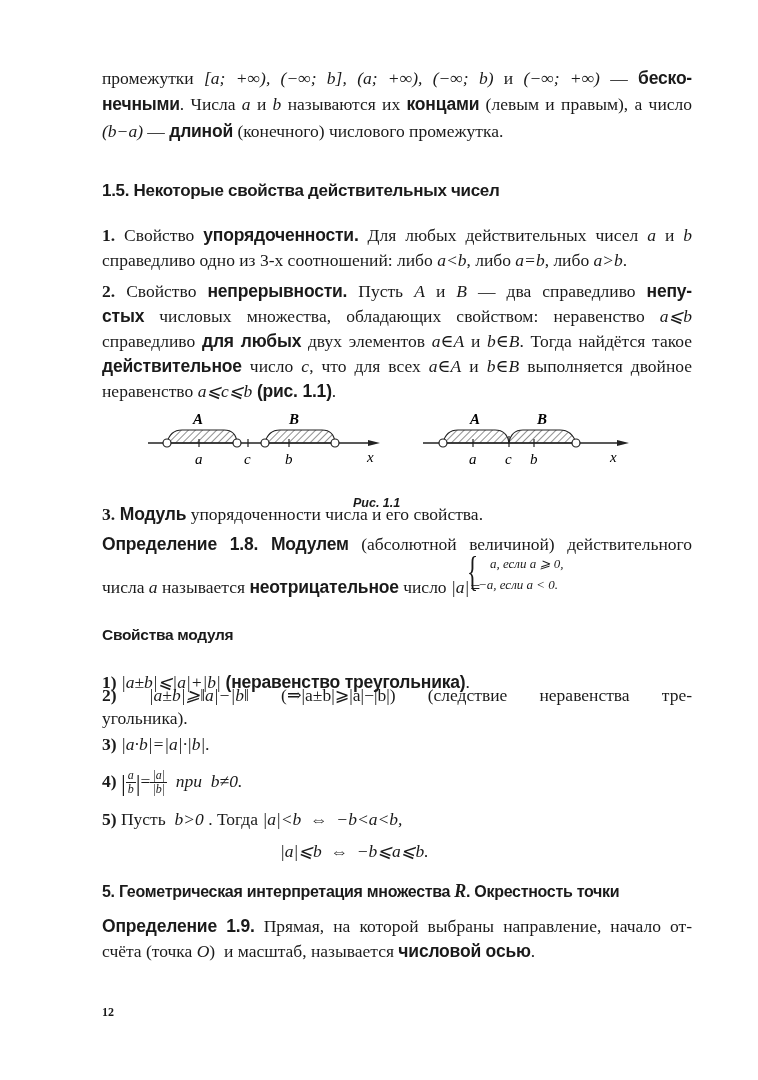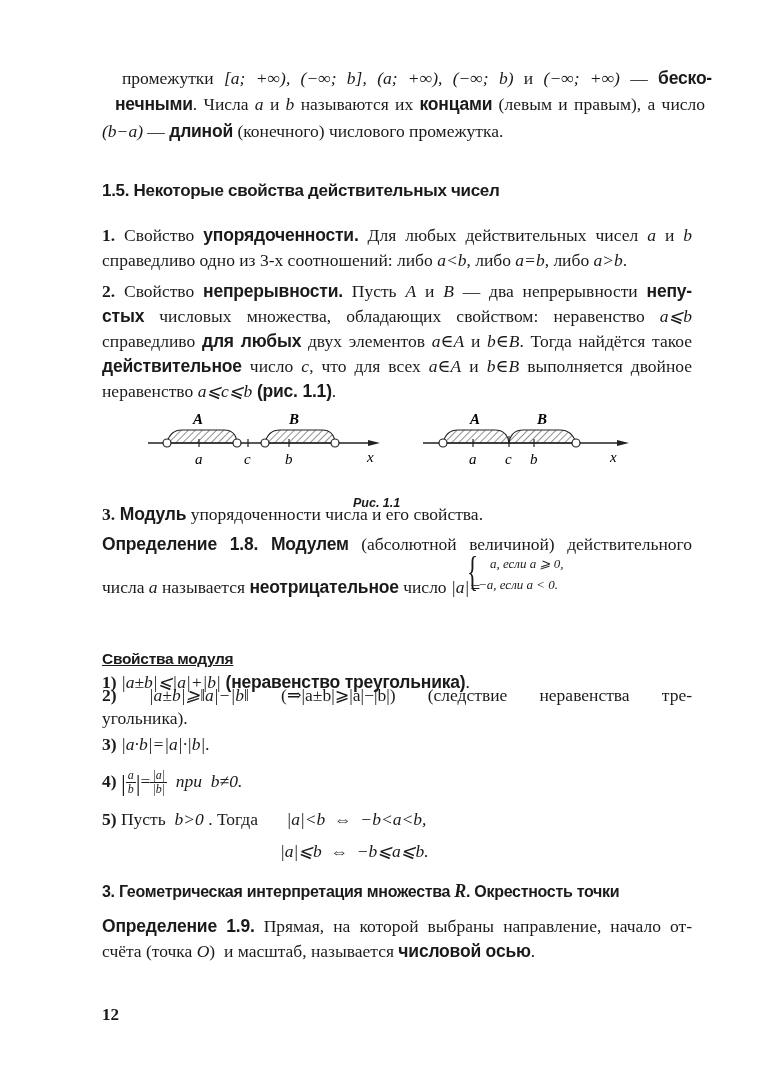--- a/index.html
+++ b/index.html
@@ -7,51 +7,51 @@
          font-family:"Liberation Serif", "DejaVu Serif", serif; color:#1a1a1a; font-size:17.5px; }
   .line { position:absolute; left:102px; width:590px; white-space:nowrap; line-height:22px; }
   .just { text-align:justify; text-align-last:justify; }
   .b { font-weight:bold; font-family:"Liberation Sans Narrow","Liberation Sans", sans-serif; letter-spacing:-0.2px; }
   .bs { font-weight:bold; }
   i, .i { font-style:italic; }
   .h { font-weight:bold; font-family:"Liberation Sans", sans-serif; font-size:17px; letter-spacing:-0.3px; }
   .hsub { font-weight:bold; font-family:"Liberation Sans", sans-serif; font-size:15.5px; letter-spacing:-0.3px; }
   .fig { position:absolute; }
   .caption { position:absolute; left:353px; top:496px; font-family:"Liberation Sans", sans-serif; font-weight:bold; font-size:12.5px;font-style:italic; }
-  .pagenum { position:absolute; left:102px; top:1005px; font-weight:bold; font-size:17px; }
+  .pagenum { position:absolute; left:102px; top:1005px; font-weight:bold; font-size:12px; }
   .piece { position:absolute; left:478px; top:553px; font-size:13px; line-height:21px; }
   .brace { position:absolute; left:467px; top:549px; font-size:42px; line-height:44px; transform:scaleX(0.55); transform-origin:left; font-weight:200; }
   .frac { display:inline-block; vertical-align:middle; text-align:center; font-size:12px; line-height:13px; }
   .frac .num { display:block; border-bottom:1px solid #1a1a1a; padding:0 2px; }
   .frac .den { display:block; padding:0 2px; }
 </style>
 </head>
 <body>
 
-<div class="line just" style="top:67px;margin-left:20px;">
+<div class="line just" style="top:67px;">
   <span>промежутки </span><i>[a; +∞), (−∞; b], (a; +∞), (−∞; b)</i><span> и </span><i>(−∞; +∞)</i><span> — </span><span class="b">беско-</span>
 </div>
-<div class="line just" style="top:93px;margin-left:13px;">
+<div class="line just" style="top:93px;">
   <span class="b">нечными</span><span>. Числа </span><i>a</i><span> и </span><i>b</i><span> называются их </span><span class="b">концами</span><span> (левым и правым), а число</span>
 </div>
 <div class="line" style="top:120px;">
   <i>(b−a)</i><span> — </span><span class="b">длиной</span><span> (конечного) числового промежутка.</span>
 </div>
 
 <div class="line h" style="top:180px;">1.5. Некоторые свойства действительных чисел</div>
 
 <div class="line just" style="top:224px;">
   <span class="bs">1.</span><span> Свойство </span><span class="b">упорядоченности.</span><span> Для любых действительных чисел </span><i>a</i><span> и </span><i>b</i>
 </div>
 <div class="line" style="top:249px;">
   <span>справедливо одно из 3-х соотношений: либо </span><i>a&lt;b</i><span>, либо </span><i>a=b</i><span>, либо </span><i>a&gt;b</i><span>.</span>
 </div>
 
 <div class="line just" style="top:280px;">
-  <span class="bs">2.</span><span> Свойство </span><span class="b">непрерывности.</span><span> Пусть </span><i>A</i><span> и </span><i>B</i><span> — два непрерывности </span><span class="b">непу-</span>
+  <span class="bs">2.</span><span> Свойство </span><span class="b">непрерывности.</span><span> Пусть </span><i>A</i><span> и </span><i>B</i><span> — два справедливо </span><span class="b">непу-</span>
 </div>
 <div class="line just" style="top:305px;">
   <span class="b">стых</span><span> числовых множества, обладающих свойством: неравенство </span><i>a⩽b</i>
 </div>
 <div class="line just" style="top:330px;">
   <span>справедливо </span><span class="b">для любых</span><span> двух элементов </span><i>a∈A</i><span> и </span><i>b∈B</i><span>. Тогда найдётся такое</span>
 </div>
 <div class="line just" style="top:355px;">
   <span class="b">действительное</span><span> число </span><i>c</i><span>, что для всех </span><i>a∈A</i><span> и </span><i>b∈B</i><span> выполняется двойное</span>
 </div>
@@ -115,45 +115,45 @@
 </div>
 <div class="line" style="top:576px; width:auto;">
   <span>числа </span><i>a</i><span> называется </span><span class="b">неотрицательное</span><span> число </span><i>|a|=</i>
 </div>
 <div class="brace">{</div>
 <div class="piece">
   <div style="padding-left:12px;"><i>a, если a ⩾ 0,</i></div>
   <div><i>−a, если a &lt; 0.</i></div>
 </div>
 
-<div class="line hsub" style="top:648px;text-decoration:underline;">Свойства модуля</div>
+<div class="line hsub" style="top:624px;">Свойства модуля</div>
 
 <div class="line" style="top:651px;margin-top:20px;">
   <span class="bs">1)</span> <i>|a±b|⩽|a|+|b|</i><span class="b"> (неравенство треугольника)</span><span>.</span>
 </div>
 <div class="line just" style="top:684px;">
   <span class="bs">2)</span> <i>|a±b|⩾‖a|−|b‖</i><span>  (⇒|a±b|⩾|a|−|b|)  (следствие неравенства тре-</span>
 </div>
 <div class="line" style="top:707px;">угольника).</div>
 <div class="line" style="top:733px;">
   <span class="bs">3)</span> <i>|a·b|=|a|·|b|.</i>
 </div>
 <div class="line" style="top:766px; line-height:30px;">
   <span class="bs">4)</span>
   <span style="font-size:24px; vertical-align:middle;">|</span><span class="frac i"><span class="num">a</span><span class="den">b</span></span><span style="font-size:24px; vertical-align:middle;">|</span><span>=</span><span class="frac i"><span class="num">|a|</span><span class="den">|b|</span></span><span style="white-space:pre;font-style:italic;">  при  </span><i>b≠0.</i>
 </div>
 <div class="line" style="top:808px;">
-  <span class="bs">5)</span><span style="white-space:pre;"> Пусть  </span><i>b&gt;0</i><span> . Тогда </span><i style="white-space:pre;margin-left:24px;">|a|&lt;b  ⇔  −b&lt;a&lt;b,</i>
+  <span class="bs">5)</span><span style="white-space:pre;"> Пусть  </span><i>b&gt;0</i><span> . Тогда </span><i style="white-space:pre;">|a|&lt;b  ⇔  −b&lt;a&lt;b,</i>
 </div>
 <div class="line" style="top:840px; left:280px;">
   <i style="white-space:pre;">|a|⩽b  ⇔  −b⩽a⩽b.</i>
 </div>
 
 <div class="line hsub" style="top:880px; font-size:16px;">
-  <span>3. Геометрическая интерпретация множества </span><i style="font-family:'Liberation Serif',serif; font-size:18px;">R</i><span>. Окрестность точки</span>
+  <span>5. Геометрическая интерпретация множества </span><i style="font-family:'Liberation Serif',serif; font-size:18px;">R</i><span>. Окрестность точки</span>
 </div>
 
 <div class="line just" style="top:915px;">
   <span class="b">Определение 1.9.</span><span> Прямая, на которой выбраны направление, начало от-</span>
 </div>
 <div class="line" style="top:940px;">
   <span>счёта (точка </span><i>O</i><span style="white-space:pre;">)  и масштаб, называется </span><span class="b">числовой осью</span><span>.</span>
 </div>
 
 <div class="pagenum">12</div>

